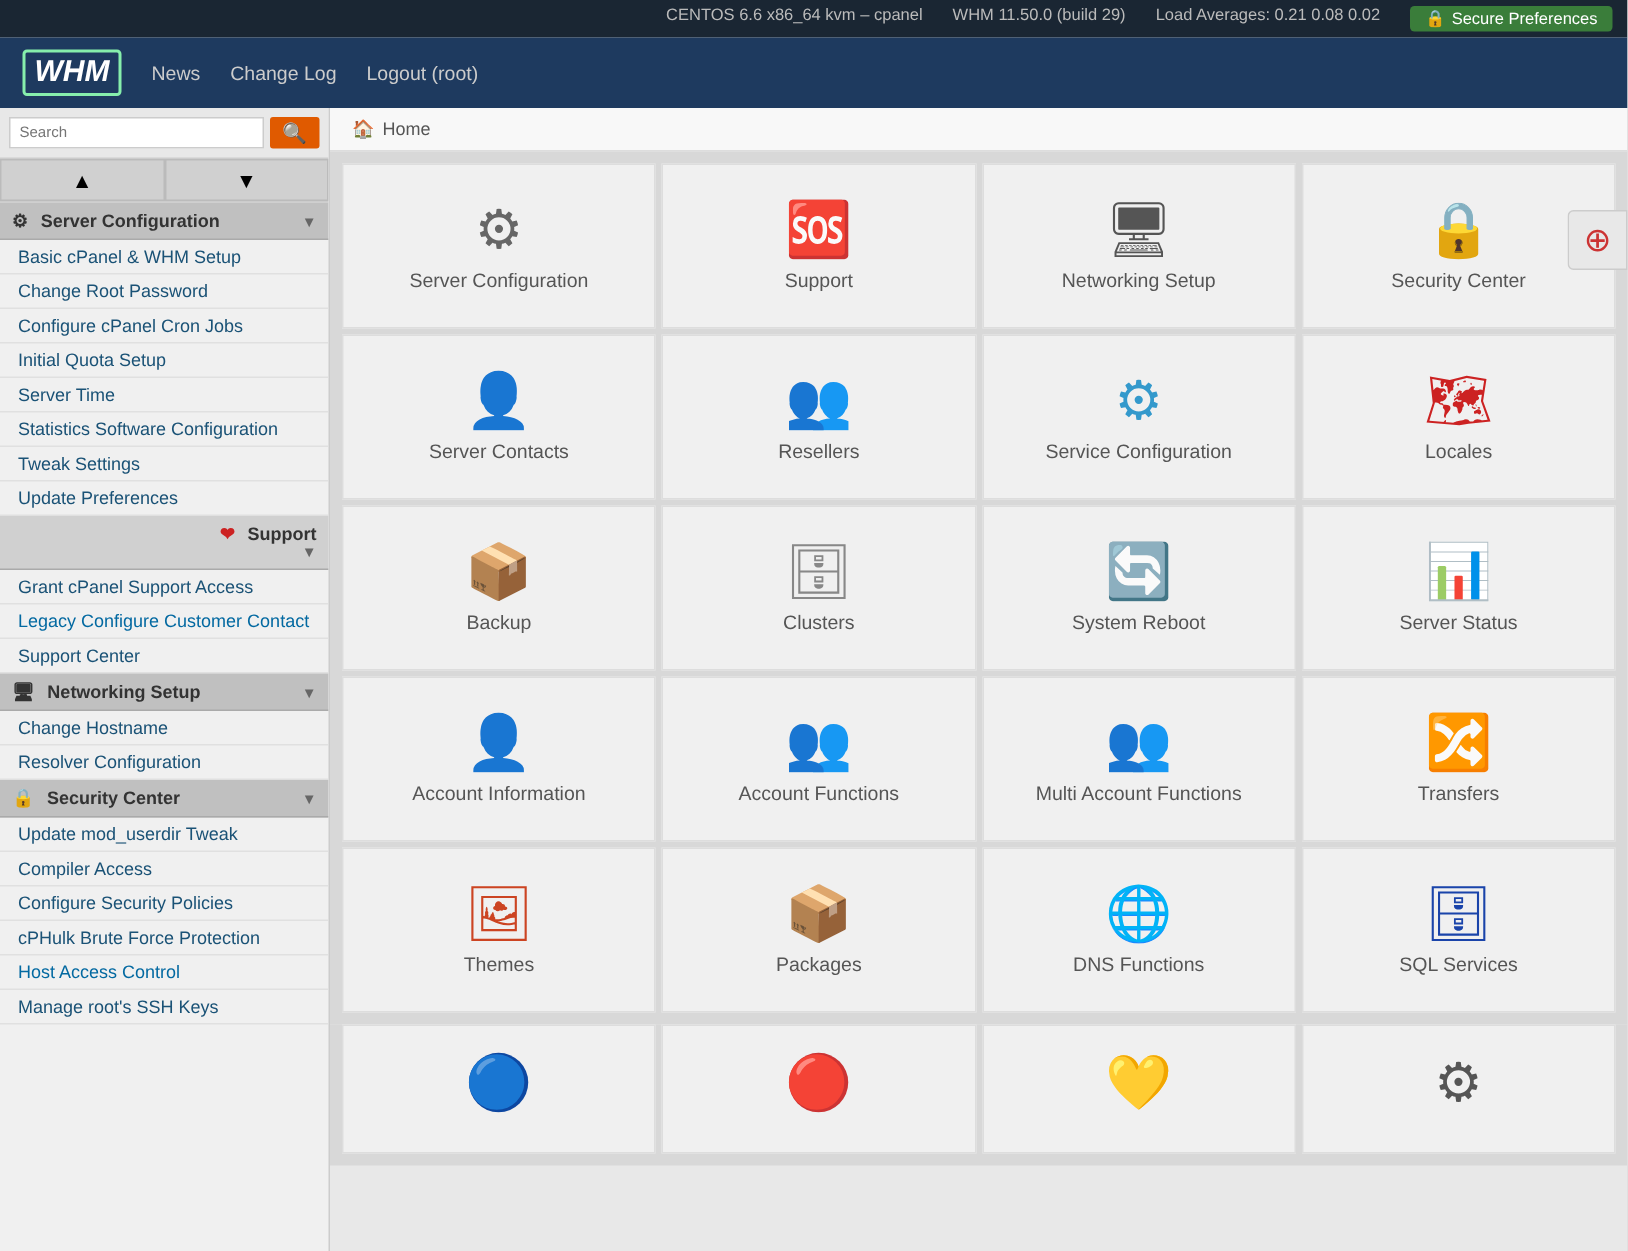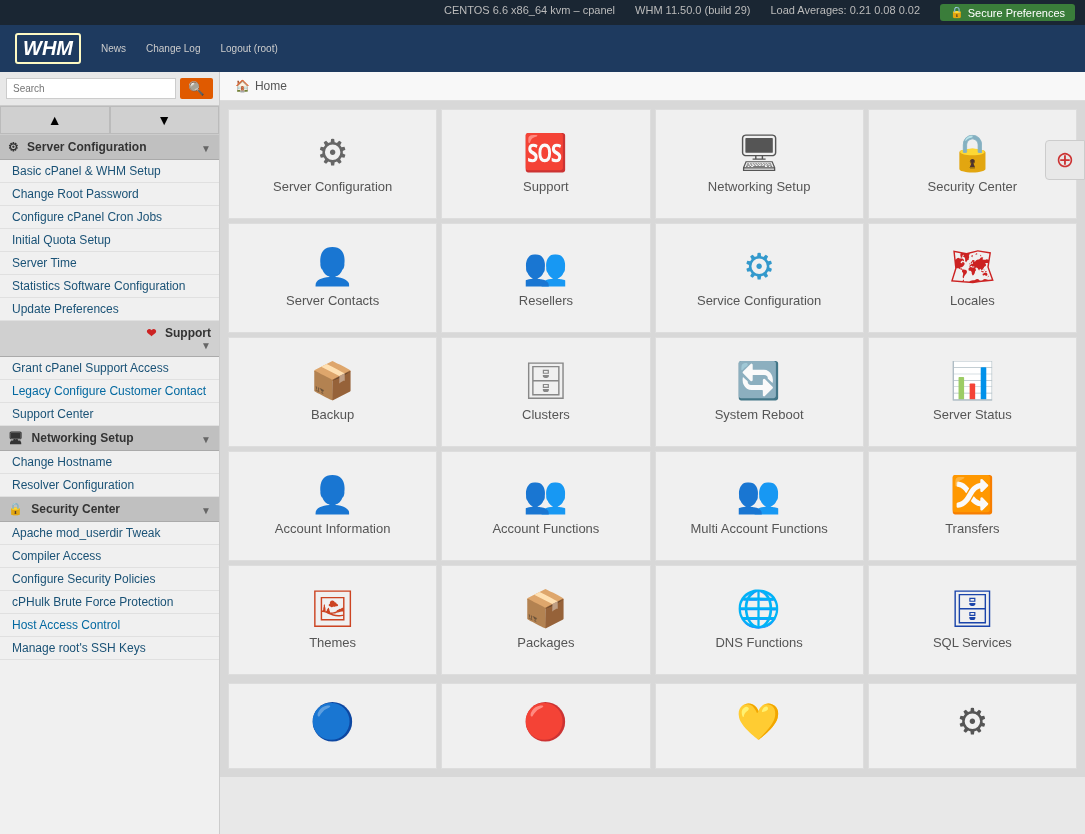--- a/index.html
+++ b/index.html
@@ -32,28 +32,28 @@
       padding: 8px 15px;
       display: flex;
       align-items: center;
       gap: 20px;
     }
     .whm-logo {
       color: #fff;
       font-size: 20px;
       font-weight: bold;
       font-style: italic;
-      border: 2px solid #fef9c3;
+      border: 2px solid #86efac;
       padding: 2px 6px;
       border-radius: 3px;
     }
     .header-nav a {
       color: #ccc;
       text-decoration: none;
-      font-size: 10px;
+      font-size: 13px;
     }
 
     
     .main-layout {
       display: flex;
       height: calc(100vh - 58px);
     }
 
     
     .sidebar {
@@ -252,20 +252,21 @@
         <span>Server Configuration</span>
       </span>
       <span class="chevron">▼</span>
     </div>
     <a href="#" class="sidebar-link">Basic cPanel &amp; WHM Setup</a>
     <a href="#" class="sidebar-link">Change Root Password</a>
     <a href="#" class="sidebar-link">Configure cPanel Cron Jobs</a>
     <a href="#" class="sidebar-link">Initial Quota Setup</a>
     <a href="#" class="sidebar-link">Server Time</a>
     <a href="#" class="sidebar-link">Statistics Software Configuration</a>
+    <a href="#" class="sidebar-link">Tweak Settings</a>
     <a href="#" class="sidebar-link">Update Preferences</a>
 
     <div class="sidebar-section-header" style="background:#d0d0d0;flex-direction:column;">
       <span>
         <span class="section-icon" style="color:#cc2222;">❤</span>
         <span>Support</span>
       </span>
       <span class="chevron">▼</span>
     </div>
     <a href="#" class="sidebar-link">Grant cPanel Support Access</a>
@@ -282,21 +283,21 @@
     <a href="#" class="sidebar-link">Change Hostname</a>
     <a href="#" class="sidebar-link">Resolver Configuration</a>
 
     <div class="sidebar-section-header">
       <span>
         <span class="section-icon" style="color:#d4a800;">🔒</span>
         <span>Security Center</span>
       </span>
       <span class="chevron">▼</span>
     </div>
-    <a href="#" class="sidebar-link">Apache mod_userdir Tweak</a>
+    <a href="#" class="sidebar-link">Update mod_userdir Tweak</a>
     <a href="#" class="sidebar-link">Compiler Access</a>
     <a href="#" class="sidebar-link">Configure Security Policies</a>
     <a href="#" class="sidebar-link">cPHulk Brute Force Protection</a>
     <a href="#" class="sidebar-link orange">Host Access Control</a>
     <a href="#" class="sidebar-link">Manage root's SSH Keys</a>
   </div>
 
   <div class="content-area">
     <div class="breadcrumb">
       <span>🏠</span>

